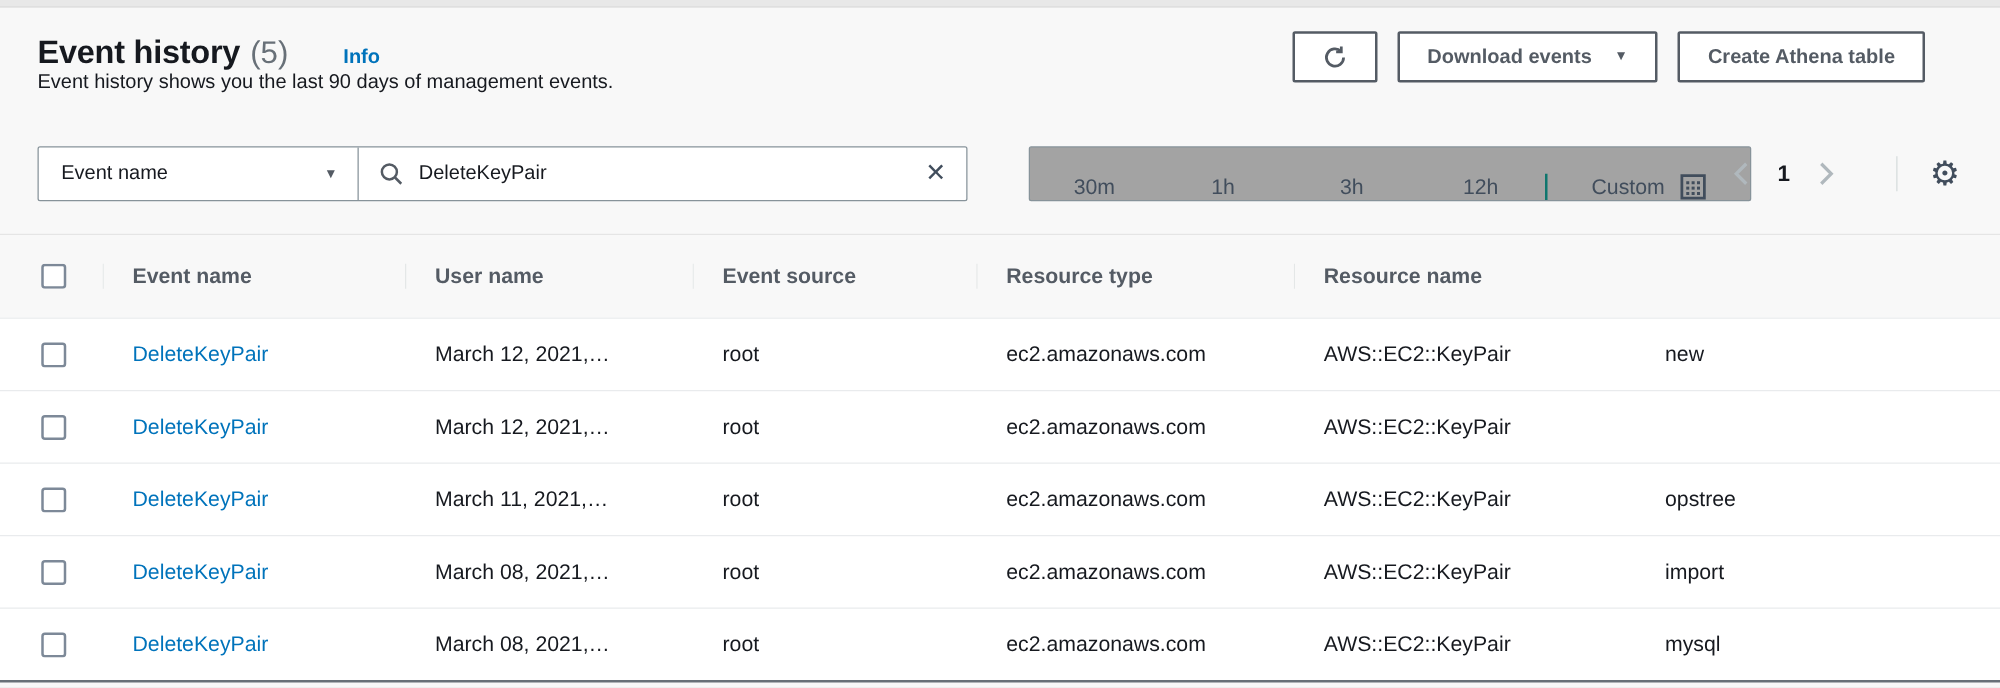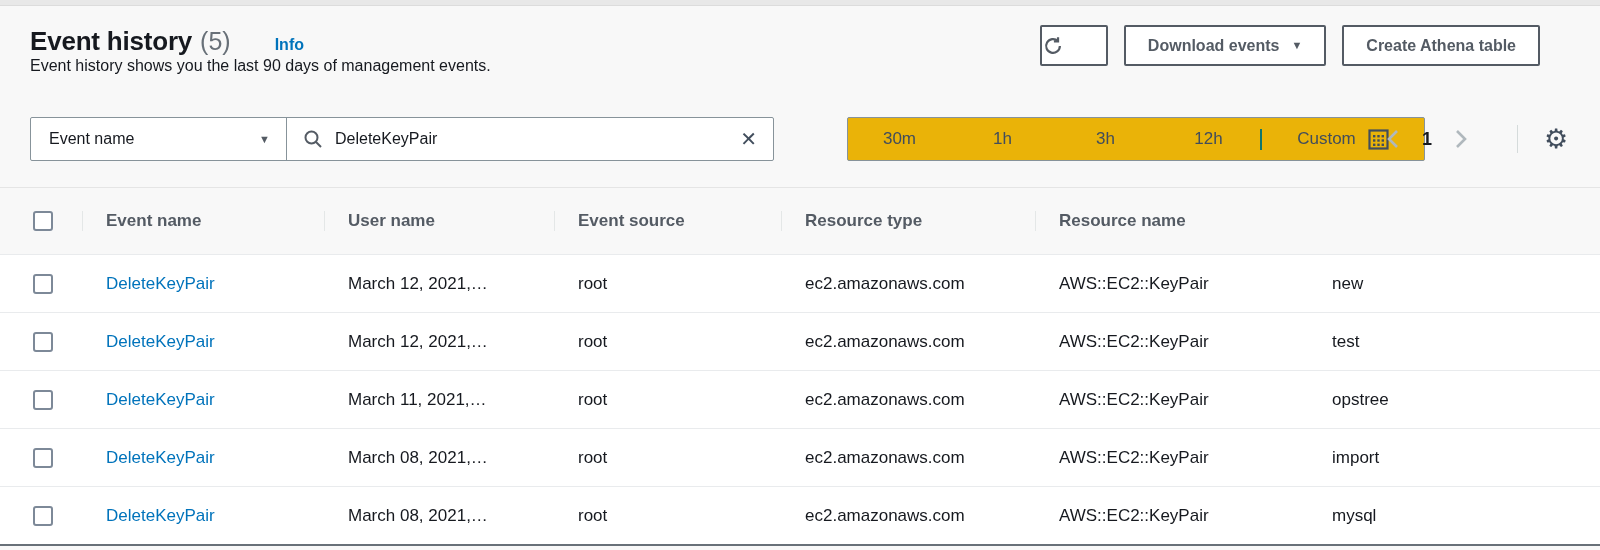--- a/index.html
+++ b/index.html
@@ -23,21 +23,21 @@
   .title-row { display: flex; align-items: baseline; gap: 8px; }
   .page-title { font-size: 26px; font-weight: 700; color: #16191f; letter-spacing: -0.2px; }
   .count { font-size: 25px; font-weight: 400; color: #687078; }
   .info-link { font-size: 16px; font-weight: 700; color: #0073bb; text-decoration: none; cursor: pointer; margin-left: 4px; padding-left: 32px; }
   .subtitle { font-size: 16px; color: #16191f; }
 
   .header-actions { position: absolute; top: 25px; right: 60px; display: flex; gap: 16px; }
   .btn {
     height: 41px; background: #ffffff; border: 2px solid #545b64; border-radius: 2px;
     color: #545b64; font-size: 16px; font-weight: 700; font-family: inherit;
-    display: flex; align-items: center; justify-content: space-between; gap: 12px;
+    display: flex; align-items: center; justify-content: center; gap: 18px;
     padding: 0 22px; cursor: pointer; white-space: nowrap;
   }
   .btn-icon-only { width: 68px; padding: 0; }
   .caret { font-size: 11px; line-height: 1; color: #545b64; }
 
   
   .filter-combo {
     position: absolute; top: 117px; left: 30px; width: 744px; height: 44px;
     background: #fff; border: 1px solid #87939a; border-radius: 2px;
     display: flex; align-items: stretch;
@@ -47,23 +47,23 @@
     justify-content: space-between; padding: 0 16px 0 18px; cursor: pointer; font-size: 16px; color: #16191f;
   }
   .search-box { flex: 1; display: flex; align-items: center; padding: 0 16px; gap: 12px; }
   .search-box input {
     flex: 1; border: none; outline: none; font-size: 16px; color: #16191f;
     font-family: inherit; background: transparent;
   }
   .clear-btn { font-size: 20px; color: #414d5c; cursor: pointer; line-height: 1; }
 
   .time-box {
-    position: absolute; top: 117px; left: 847px; width: 578px; height: 44px;
-    background: #eab308; border: 1px solid #87939a; border-radius: 2px;
-    display: flex; align-items: center;
+    position: absolute; top: 117px; left: 823px; width: 578px; height: 44px;
+    background: #a3a3a3; border: 1px solid #87939a; border-radius: 2px;
+    display: flex; align-items: flex-end;
   }
   .time-seg {
     flex: 0 0 103px; display: flex; align-items: center; justify-content: center;
     font-size: 17px; color: #414d5c; cursor: pointer;
   }
   .custom-seg {
     flex: 1; border-left: 2px solid #0f766e; display: flex; align-items: center;
     justify-content: center; gap: 12px; font-size: 17px; color: #414d5c; cursor: pointer;
   }
 
@@ -225,21 +225,20 @@
 
   <div class="tr">
     <div class="td td-check">
       <span class="checkbox"></span>
     </div>
     <div class="td"><a class="link">DeleteKeyPair</a></div>
     <div class="td">March 12, 2021,…</div>
     <div class="td">root</div>
     <div class="td"><span class="dashed">ec2.amazonaws.com</span></div>
     <div class="td">AWS::EC2::KeyPair</div>
-    <div class="td">test</div>
   </div>
 
   <div class="tr">
     <div class="td td-check">
       <span class="checkbox"></span>
     </div>
     <div class="td"><a class="link">DeleteKeyPair</a></div>
     <div class="td">March 11, 2021,…</div>
     <div class="td">root</div>
     <div class="td"><span class="dashed">ec2.amazonaws.com</span></div>

